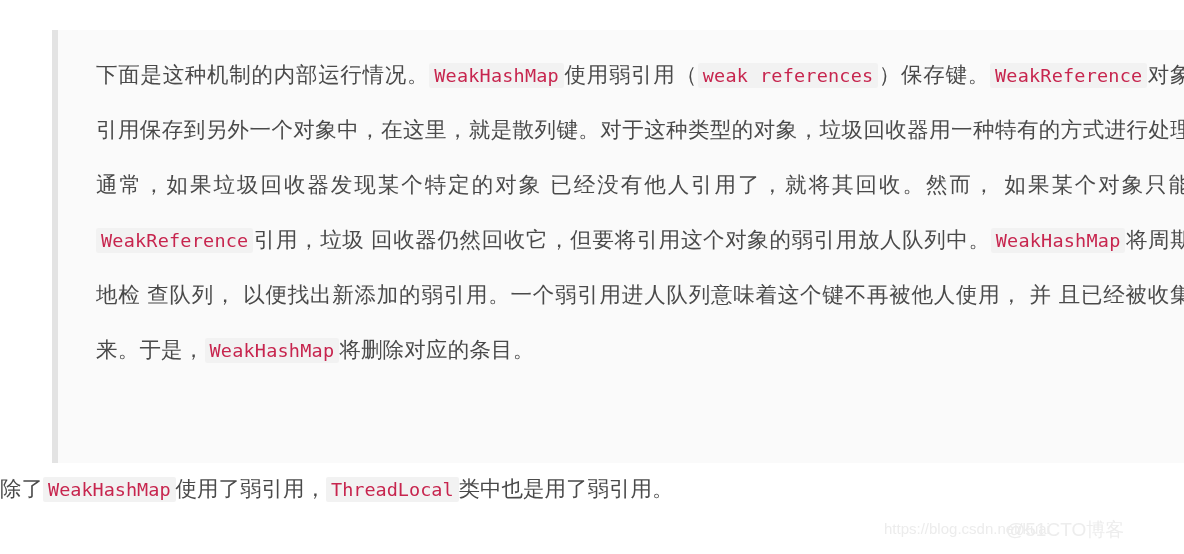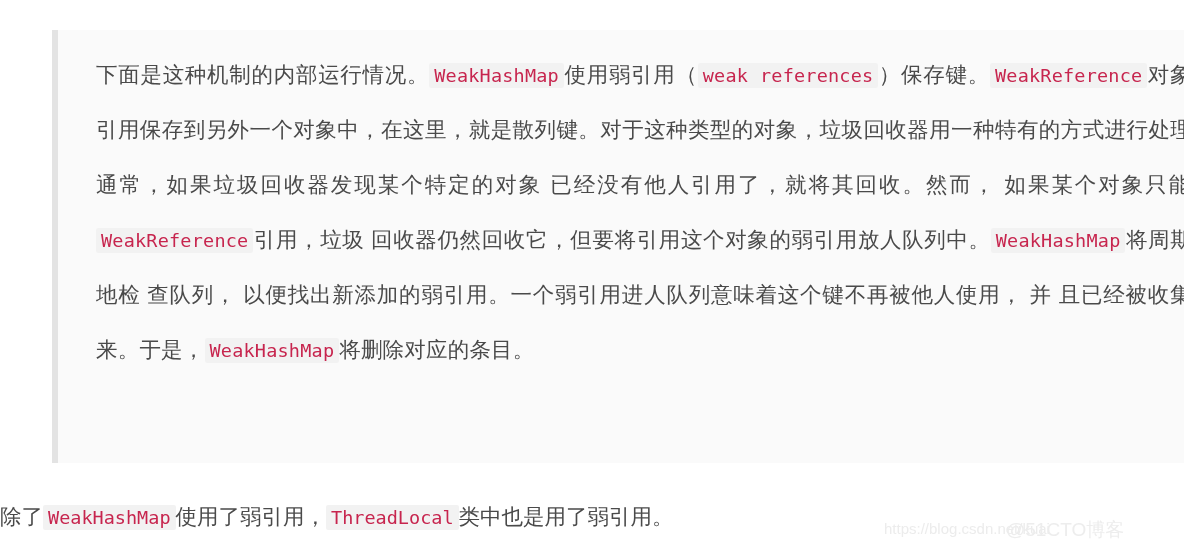--- a/index.html
+++ b/index.html
@@ -36,21 +36,21 @@
     text-align: justify;
     text-justify: inter-ideograph;
     word-break: break-all;
     margin: 0;
   }
 
   
   .tail-para {
     position: absolute;
     left: 0px;
-    top: 496px;
+    top: 468px;
     width: 952px;
     font-size: 21.5px;
     line-height: 42px;
     color: #4a4a4a;
     margin: 0;
   }
 
   
   code, .code {
     font-family: "DejaVu Sans Mono", "Liberation Mono", monospace;

